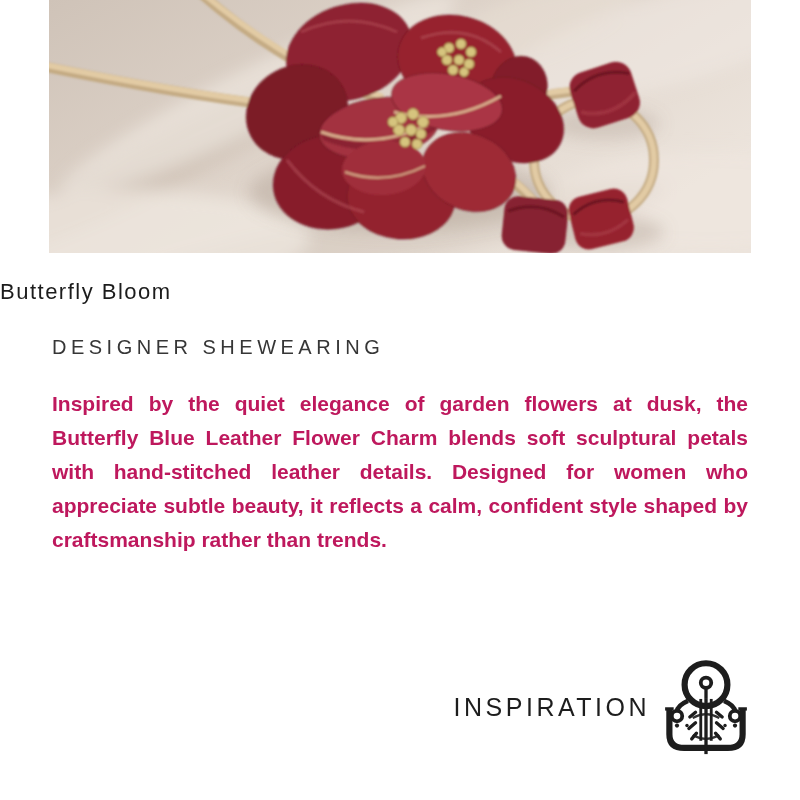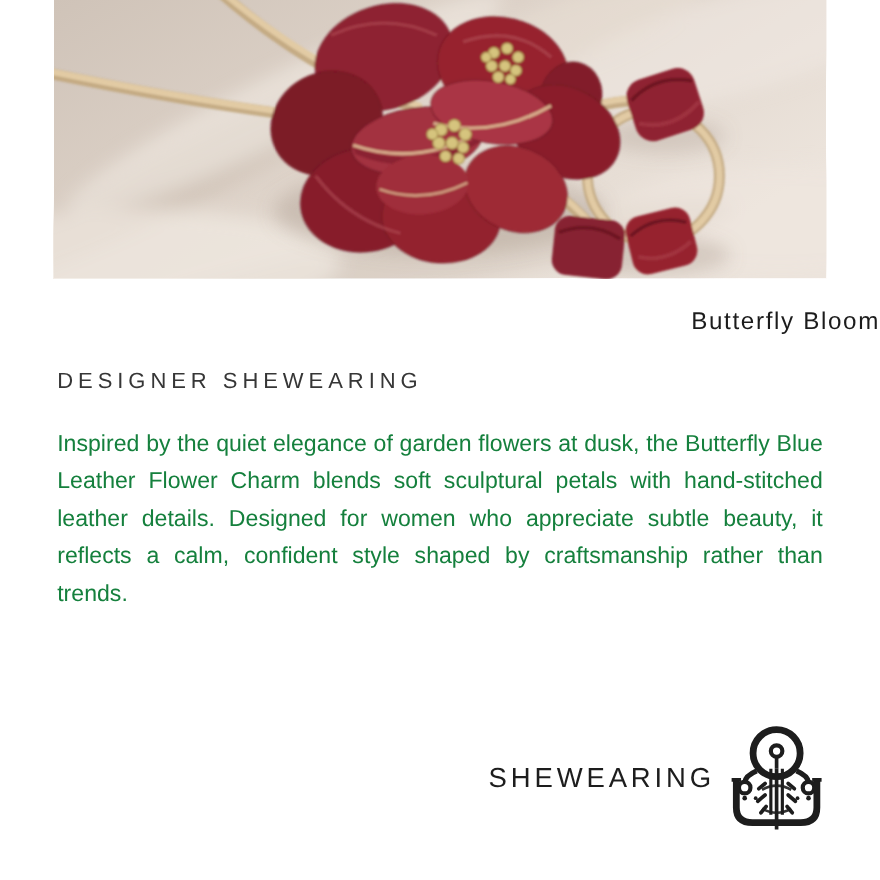--- a/index.html
+++ b/index.html
@@ -12,39 +12,40 @@
     overflow: hidden;
   }
   .hero {
     margin: 0 49px;
     width: 702px; height: 253px;
     overflow: hidden;
   }
   .hero svg { display: block; width: 702px; height: 253px; }
   .title {
     margin-top: 26px;
-    text-align: right;
+    text-align: left;
     font-size: 22px;
     letter-spacing: 1.5px;
     font-weight: 400;
     color: #1c1c1c;
   }
   .heading {
     margin: 31px 52px 0 52px;
     font-size: 20px;
     letter-spacing: 4.5px;
     font-weight: 400;
     color: #363636;
   }
   .body-text {
     margin: 28px 52px 0 52px;
     font-size: 21px;
     line-height: 34px;
     text-align: justify;
-    color: #15803d;
+    color: #be185d;
+    font-weight: bold;
   }
   .footer {
     position: absolute;
     top: 659px;
     right: 52px;
     display: flex;
     align-items: center;
     gap: 14px;
   }
   .brand-name {
@@ -177,21 +178,21 @@
   </svg>
 </div>
 
 <div class="title">Butterfly Bloom</div>
 
 <div class="heading">DESIGNER SHEWEARING</div>
 
 <p class="body-text">Inspired by the quiet elegance of garden flowers at dusk, the Butterfly Blue Leather Flower Charm blends soft sculptural petals with hand-stitched leather details. Designed for women who appreciate subtle beauty, it reflects a calm, confident style shaped by craftsmanship rather than trends.</p>
 
 <div class="footer">
-  <span class="brand-name">SHEWEARING</span>
+  <span class="brand-name">INSPIRATION</span>
   <span class="logo-icon">
     <svg width="84" height="97" viewBox="0 0 88 102" xmlns="http://www.w3.org/2000/svg">
       <g fill="none" stroke="#1d1d1d">
         <circle cx="44" cy="27" r="22.5" stroke-width="6.5"></circle>
         <circle cx="44" cy="25" r="5.5" stroke-width="4"></circle>
         <line x1="44" y1="30.5" x2="44" y2="42" stroke-width="3.5"></line>
         <path d="M 25,44 C 18,47 14,51 13.5,55" stroke-width="5"></path>
         <path d="M 63,44 C 70,47 74,51 74.5,55" stroke-width="5"></path>
         <circle cx="13.5" cy="60" r="5.5" stroke-width="4"></circle>
         <circle cx="74.5" cy="60" r="5.5" stroke-width="4"></circle>

